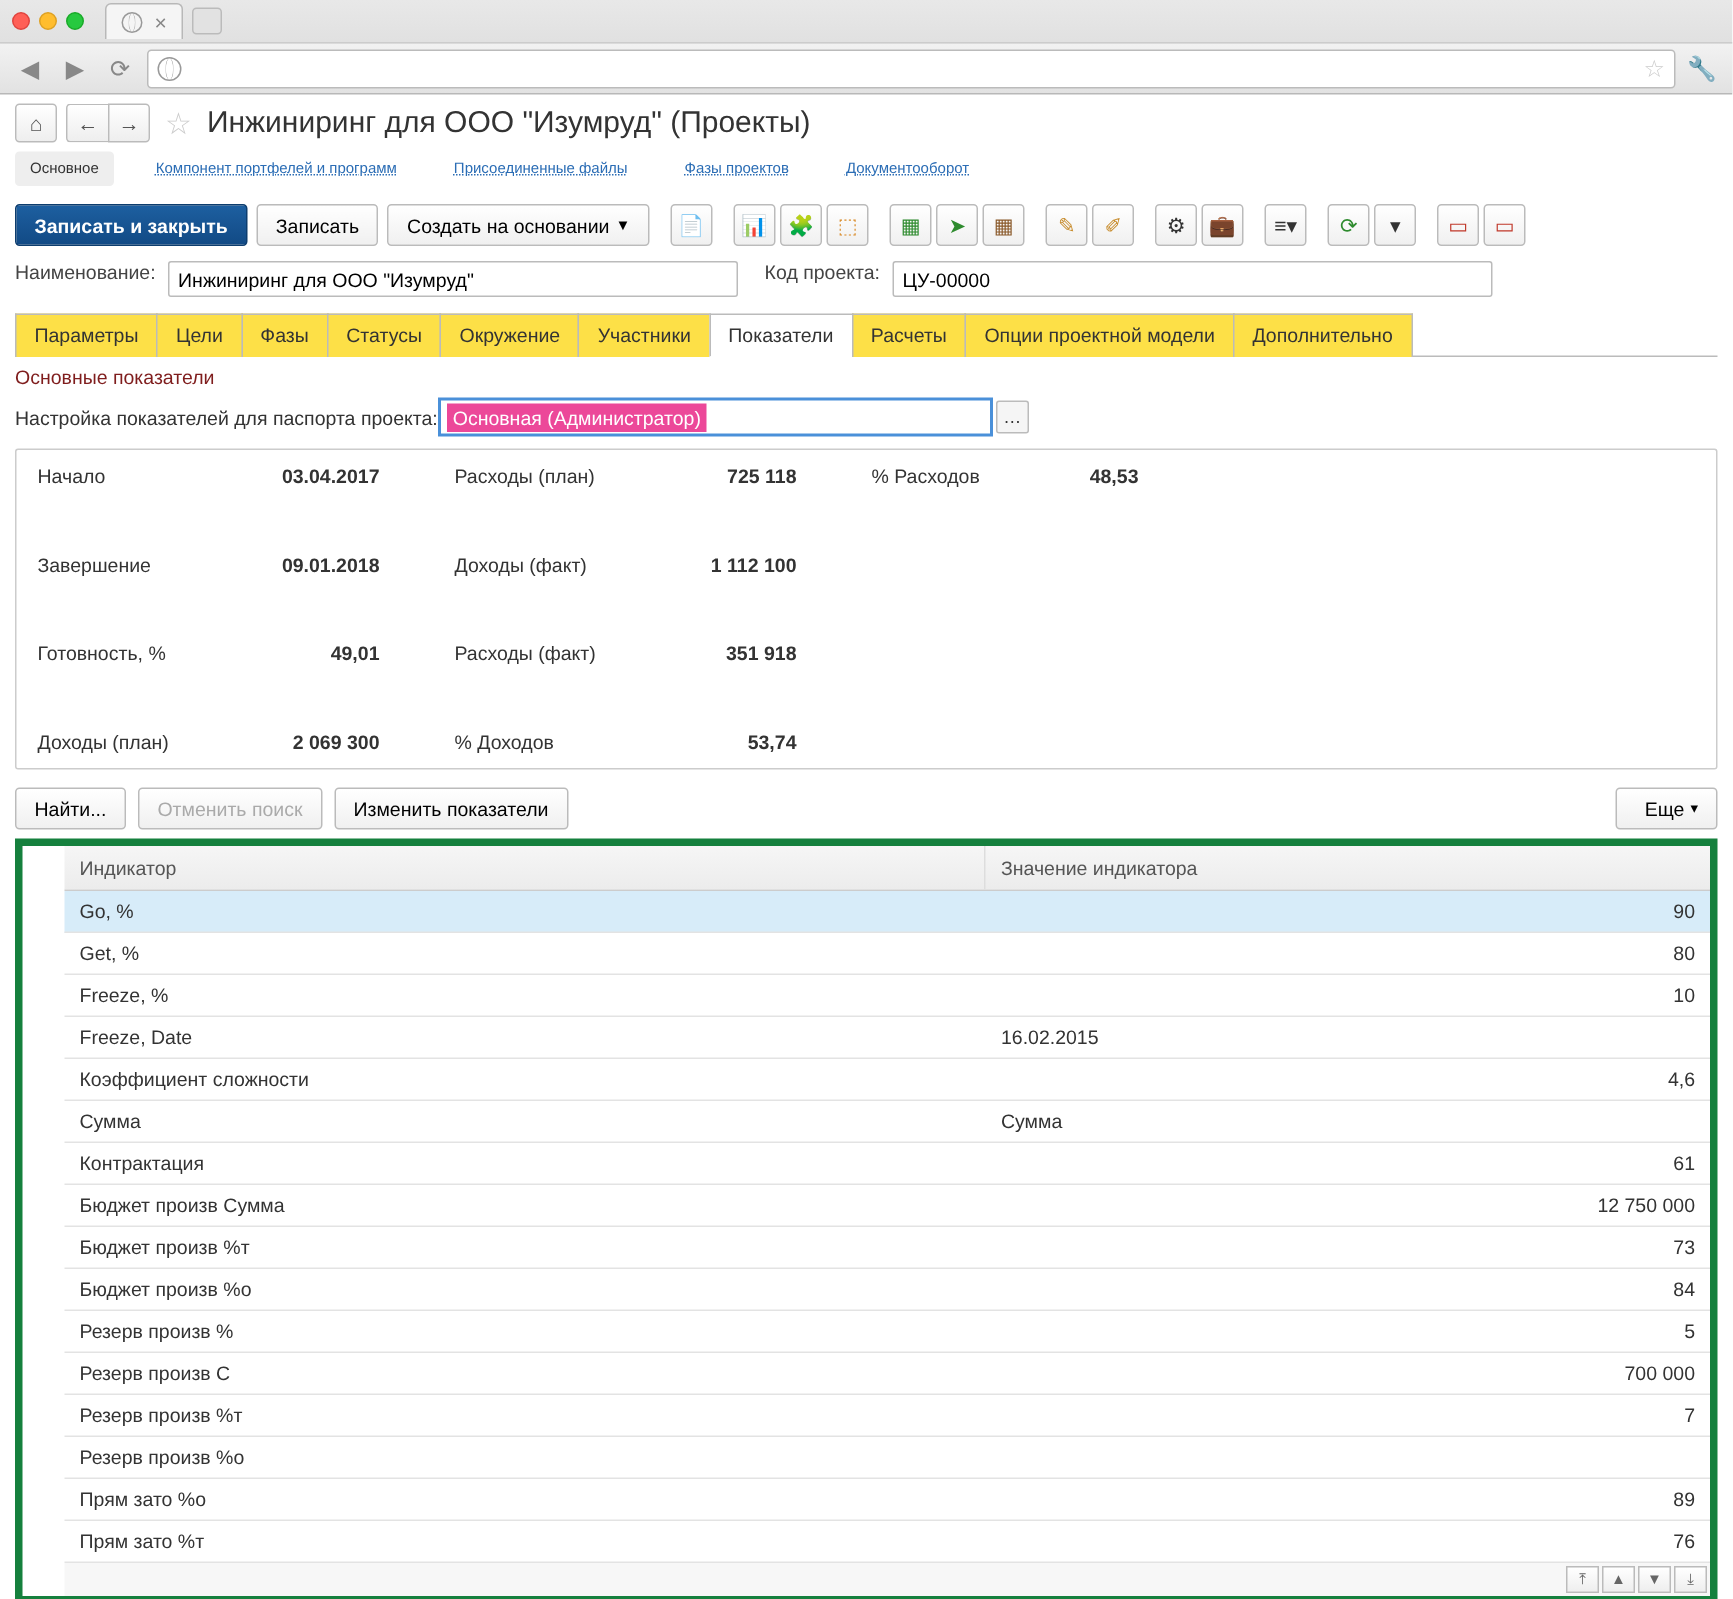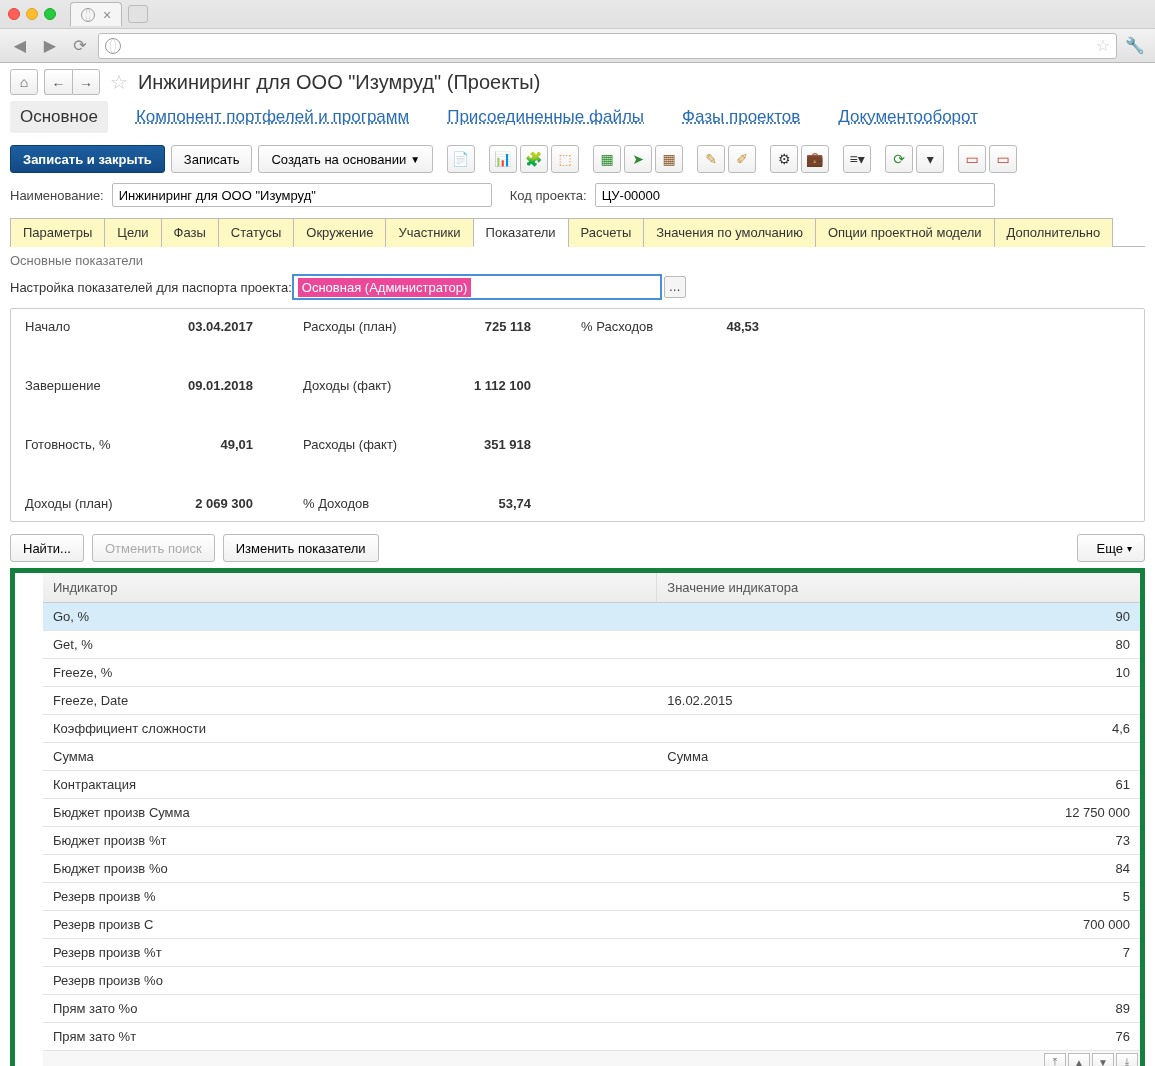--- a/index.html
+++ b/index.html
@@ -30,40 +30,40 @@
   .app { padding: 6px 10px 10px; }
   .title-row { display:flex; align-items:center; gap:6px; margin-bottom:6px; }
   .nav-sq { width:28px; height:26px; border:1px solid #bbb; border-radius:3px; background:linear-gradient(#fff,#eee); display:flex; align-items:center; justify-content:center; font-size:14px; color:#555; }
   .nav-group { display:flex; }
   .nav-group .nav-sq:first-child { border-radius:3px 0 0 3px; border-right:none; }
   .nav-group .nav-sq:last-child { border-radius:0 3px 3px 0; }
   .star-fav { color:#ccc; font-size:20px; margin:0 4px; }
   .page-title { font-size:20px; color:#333; }
   
   .link-row { display:flex; gap:18px; margin: 4px 0 12px; align-items:center; }
-  .link-tab { padding:6px 10px; font-size:17px; }
+  .link-tab { padding:6px 10px; font-size:10px; }
   .link-tab.active { background:#eee; border-radius:3px; color:#333; }
   .link-tab.link { color:#2b6db5; text-decoration:underline dotted; cursor:pointer; }
   
   .toolbar { display:flex; align-items:center; gap:6px; margin-bottom:10px; flex-wrap:wrap; }
   .btn { height:28px; padding:0 12px; border:1px solid #bbb; border-radius:3px; background:linear-gradient(#fff,#f0f0f0); font-size:13px; display:inline-flex; align-items:center; gap:4px; cursor:pointer; }
   .btn.primary { background:linear-gradient(#1d5fa0,#124a85); color:#fff; border-color:#0d3d6e; font-weight:bold; }
   .btn .caret { font-size:10px; }
   .tb-icon { width:28px; height:28px; border:1px solid #bbb; border-radius:3px; background:linear-gradient(#fff,#f0f0f0); display:inline-flex; align-items:center; justify-content:center; font-size:14px; }
   .tb-group { display:flex; gap:3px; margin-left:8px; }
   
-  .form-row { display:flex; align-items:center; gap:8px; margin-bottom:10px; }
+  .form-row { display:flex; align-items:flex-start; gap:8px; margin-bottom:10px; }
   .form-row label { font-size:13px; color:#444; }
   .text-input { height:24px; border:1px solid #bbb; border-radius:2px; padding:0 6px; font-size:13px; background:#fff; }
   
   .tabs { display:flex; border-bottom:1px solid #bbb; margin-bottom:6px; }
-  .tab2 { padding:6px 12px; border:1px solid #bbb; border-bottom:none; margin-right:-1px; background:#fef9c3; font-size:13px; cursor:pointer; position:relative; top:1px; }
+  .tab2 { padding:6px 12px; border:1px solid #bbb; border-bottom:none; margin-right:-1px; background:#fde047; font-size:13px; cursor:pointer; position:relative; top:1px; }
   .tab2.active { background:#fff; border-bottom:1px solid #fff; }
   
-  .section-head { color:#737373; font-size:13px; margin:6px 0; }
+  .section-head { color:#7f1d1d; font-size:13px; margin:6px 0; }
   
   .passport-row { display:flex; align-items:center; gap:0; margin-bottom:8px; }
   .combo { display:flex; align-items:center; border:2px solid #4a90d9; height:26px; width:370px; background:#fff; }
   .combo-val { background:#ec4899; color:#fff; padding:2px 4px; margin-left:4px; font-size:13px; }
   .combo-btn { width:22px; height:22px; border:1px solid #bbb; border-radius:2px; background:#f5f5f5; margin-left:2px; display:flex; align-items:center; justify-content:center; font-size:12px; }
   
   .summary-box { border:1px solid #ccc; border-radius:2px; padding:10px 14px; margin-bottom:12px; min-height:140px; }
   .summary-grid { display:grid; grid-template-columns: 110px 80px 110px 80px 90px 50px; row-gap:2px; column-gap:4px; font-size:13px;gap:44px; }
   .summary-grid .lbl { color:#333; }
   .summary-grid .val { font-weight:bold; text-align:right; padding-right:6px; }
@@ -183,21 +183,20 @@
 
   <div class="tabs" id="tabs-bar">
       <div class="tab2">Параметры</div>
       <div class="tab2">Цели</div>
       <div class="tab2">Фазы</div>
       <div class="tab2">Статусы</div>
       <div class="tab2">Окружение</div>
       <div class="tab2">Участники</div>
       <div class="tab2 active">Показатели</div>
       <div class="tab2">Расчеты</div>
-      <div class="tab2">Значения  по умолчанию</div>
       <div class="tab2">Опции проектной модели</div>
       <div class="tab2">Дополнительно</div>
     </div>
 
   <div class="section-head">Основные показатели</div>
 
   <div class="passport-row">
     <label>Настройка показателей для паспорта проекта:</label>
     <div class="combo">
       <span class="combo-val">Основная (Администратор)</span>

